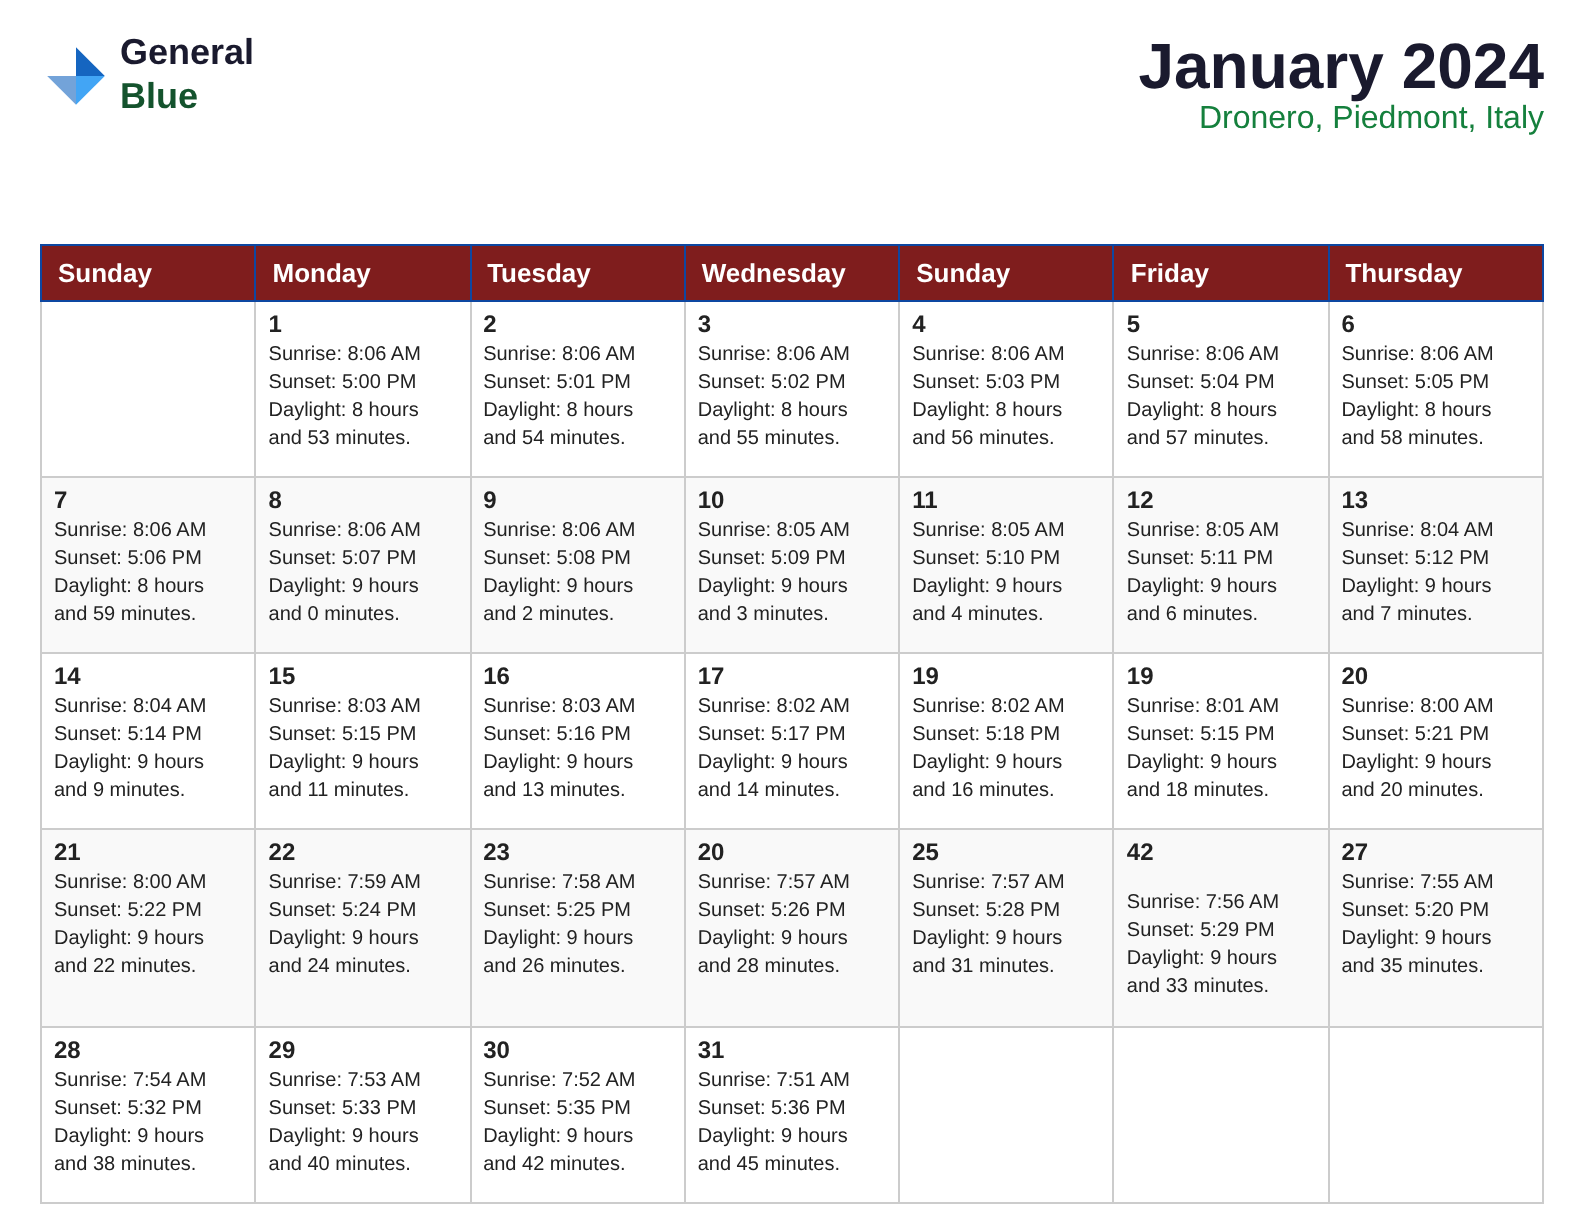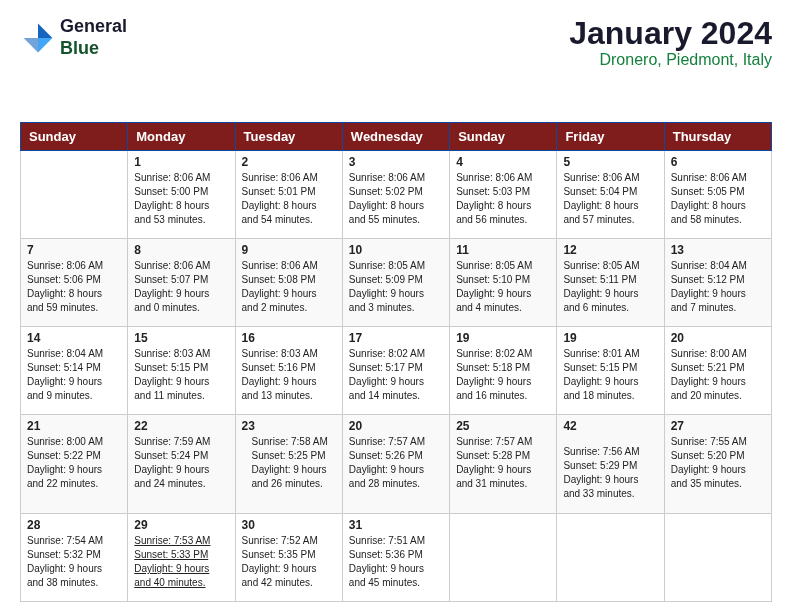--- a/index.html
+++ b/index.html
@@ -289,21 +289,21 @@
           </td>
           <td>
             <span class="day-number">22</span>
             <div class="day-info" style="white-space: pre-line;">Sunrise: 7:59 AM
 Sunset: 5:24 PM
 Daylight: 9 hours
 and 24 minutes.</div>
           </td>
           <td>
             <span class="day-number">23</span>
-            <div class="day-info" style="white-space: pre-line; margin-left: 10px;">Sunrise: 7:58 AM
+            <div class="day-info" style="white-space: pre-line;">Sunrise: 7:58 AM
 Sunset: 5:25 PM
 Daylight: 9 hours
 and 26 minutes.</div>
           </td>
           <td>
             <span class="day-number">20</span>
             <div class="day-info" style="white-space: pre-line;">Sunrise: 7:57 AM
 Sunset: 5:26 PM
 Daylight: 9 hours
 and 28 minutes.</div>
@@ -333,21 +333,21 @@
         <tr>
           <td>
             <span class="day-number">28</span>
             <div class="day-info" style="white-space: pre-line;">Sunrise: 7:54 AM
 Sunset: 5:32 PM
 Daylight: 9 hours
 and 38 minutes.</div>
           </td>
           <td>
             <span class="day-number">29</span>
-            <div class="day-info" style="white-space: pre-line; text-decoration: underline;">Sunrise: 7:53 AM
+            <div class="day-info" style="white-space: pre-line;">Sunrise: 7:53 AM
 Sunset: 5:33 PM
 Daylight: 9 hours
 and 40 minutes.</div>
           </td>
           <td>
             <span class="day-number">30</span>
             <div class="day-info" style="white-space: pre-line;">Sunrise: 7:52 AM
 Sunset: 5:35 PM
 Daylight: 9 hours
 and 42 minutes.</div>

